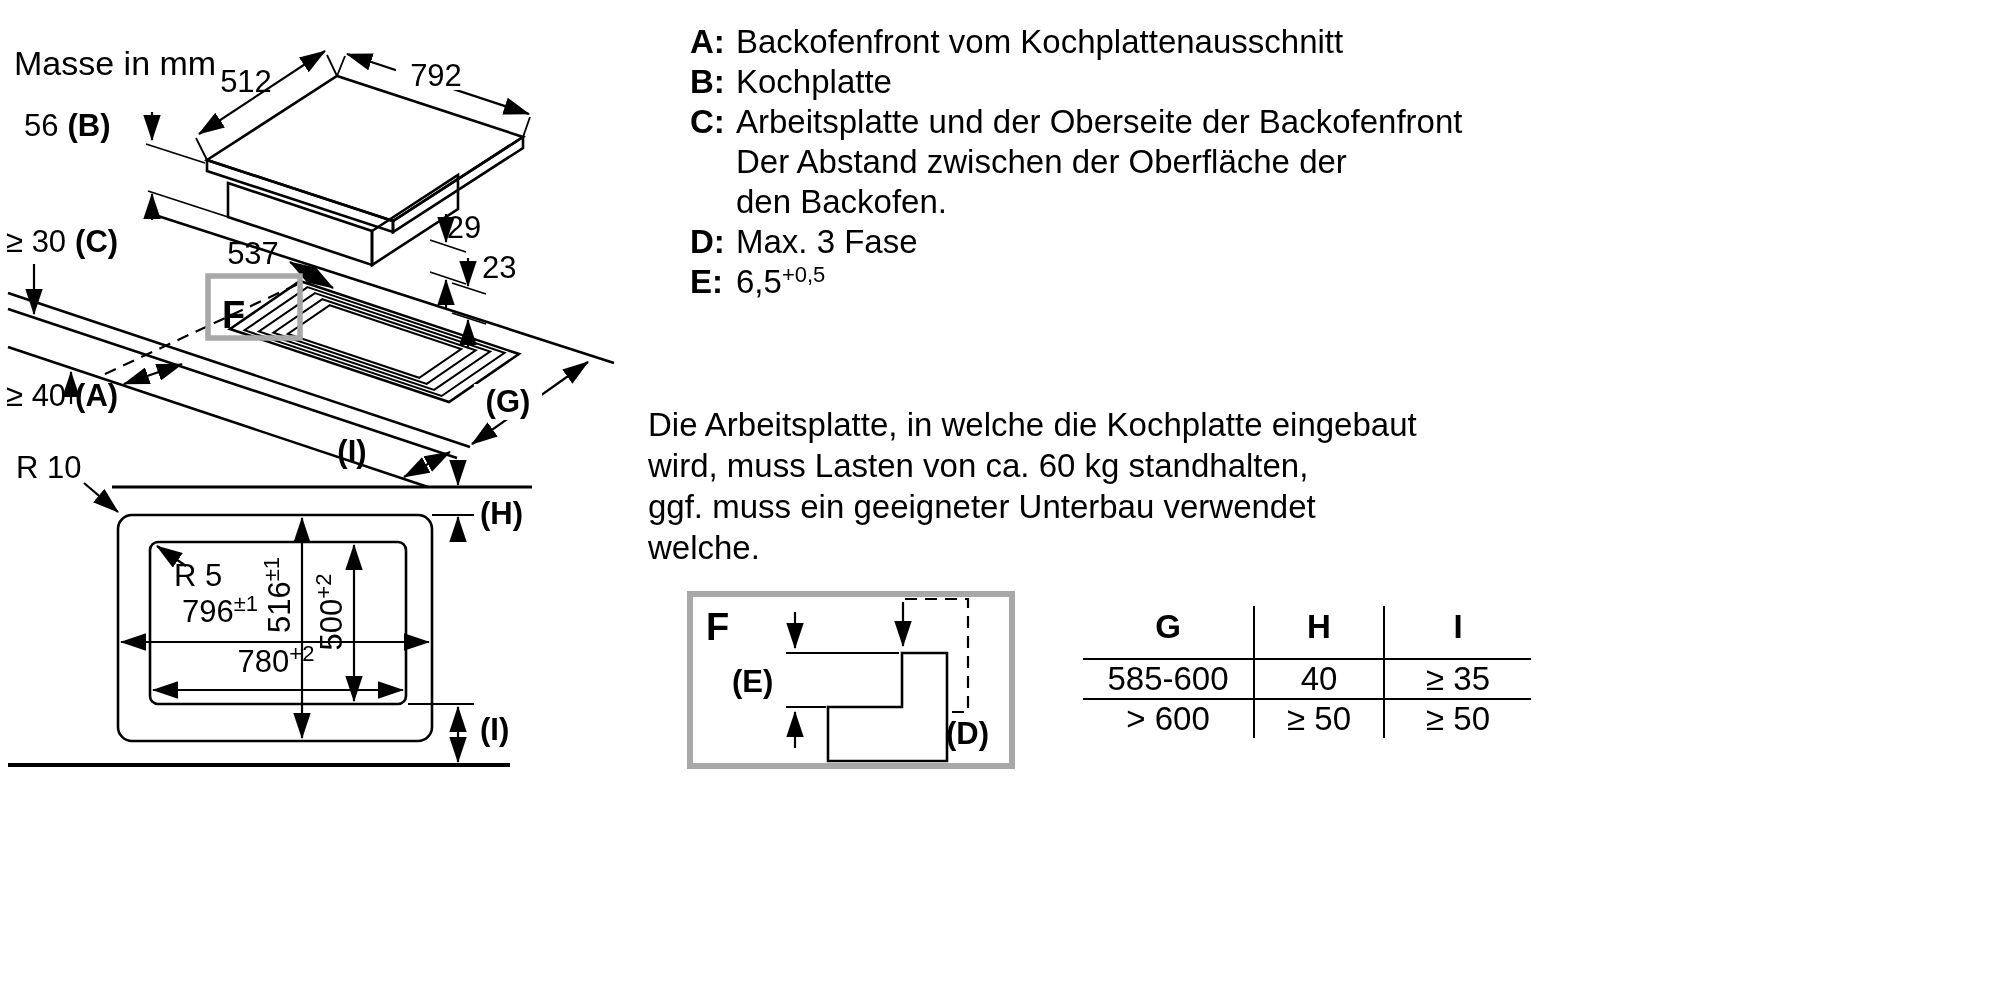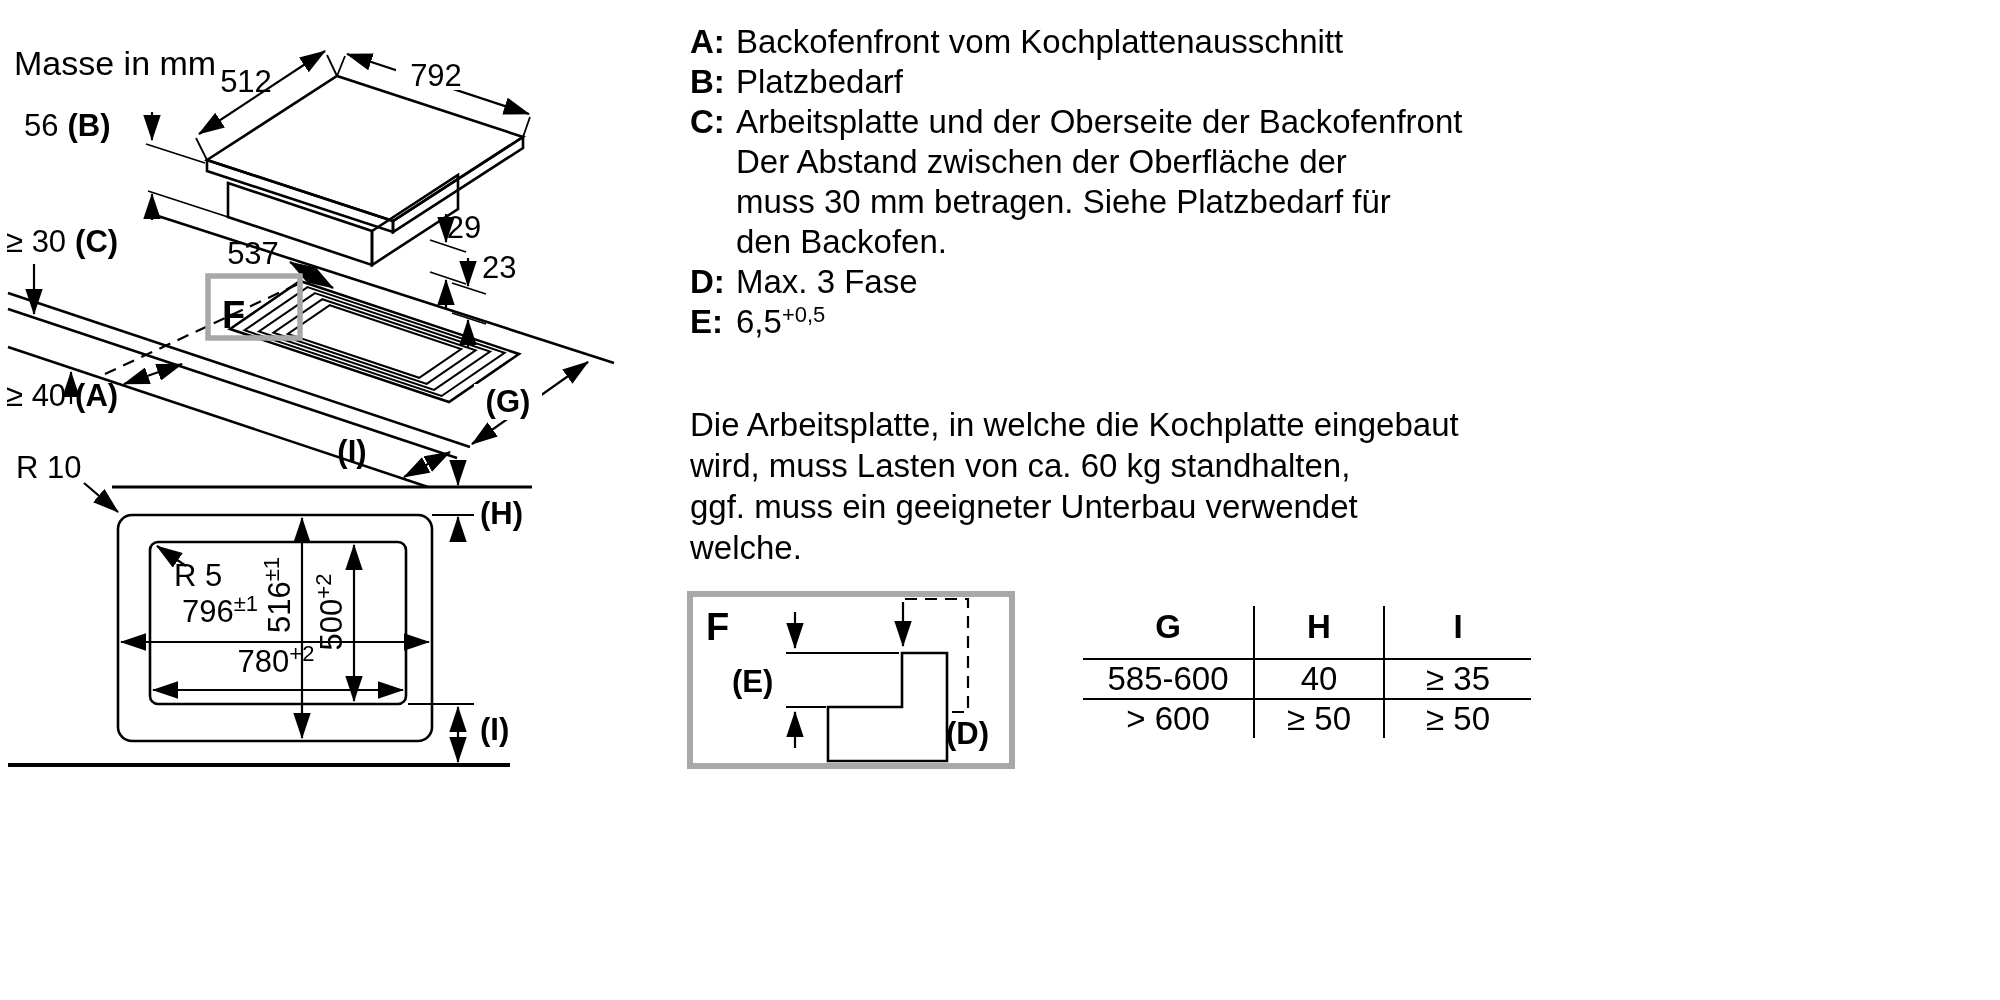--- a/index.html
+++ b/index.html
@@ -26,21 +26,21 @@
   .sup{font-size:22px;}
 
   
   #legend{left:690px;top:22px;width:880px;font-size:33px;line-height:40px;}
   .lrow{display:flex;}
   .lkey{width:46px;flex:none;font-weight:bold;}
   .ltxt{flex:1;}
   .lsup{font-size:22px;position:relative;top:-11px;text-align:center;}
 
   
-  #para{left:690px;top:404px;width:880px;font-size:33px;line-height:41px;}
+  #para{left:648px;top:404px;width:880px;font-size:33px;line-height:41px;}
 
   
   #gtable{left:1083px;top:606px;display:grid;grid-template-columns:170px 132px 146px;
           font-size:33px;text-align:center;}
   #gtable .c2{border-left:2px solid #000;border-right:2px solid #000;}
   #gtable .th{font-weight:bold;padding:2px 0 12px 0;}
   #gtable .td{padding:0 0;}
   #gtable .bt{border-top:2px solid #000;}
 </style>
 </head>
@@ -223,29 +223,28 @@
 <div id="legend" class="abs">
   <div class="lrow">
     <div class="lkey">A:</div>
     <div class="ltxt">
       <div>Backofenfront vom Kochplattenausschnitt</div>
     </div>
   </div>
   <div class="lrow">
     <div class="lkey">B:</div>
     <div class="ltxt">
-      <div>Platzbedarf</div>
+      <div>Kochplatte</div>
     </div>
   </div>
   <div class="lrow">
     <div class="lkey">C:</div>
     <div class="ltxt">
       <div>Arbeitsplatte und der Oberseite der Backofenfront</div>
       <div>Der Abstand zwischen der Oberfläche der</div>
-      <div>muss 30 mm betragen. Siehe Platzbedarf für</div>
       <div>den Backofen.</div>
     </div>
   </div>
   <div class="lrow">
     <div class="lkey">D:</div>
     <div class="ltxt">
       <div>Max. 3 Fase</div>
     </div>
   </div>
   <div class="lrow">

